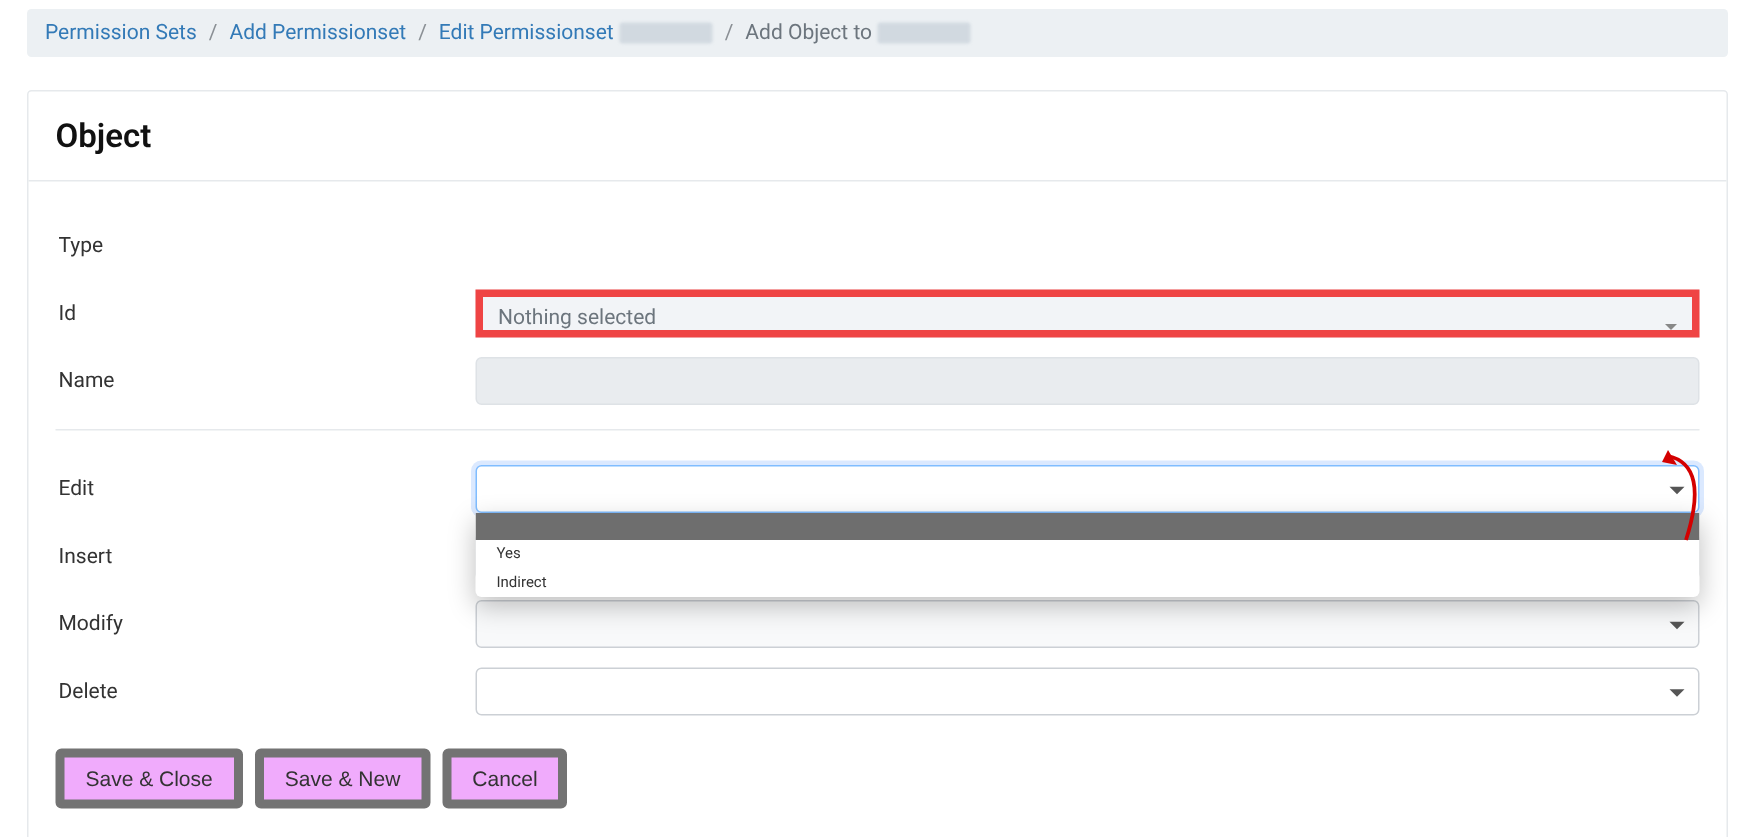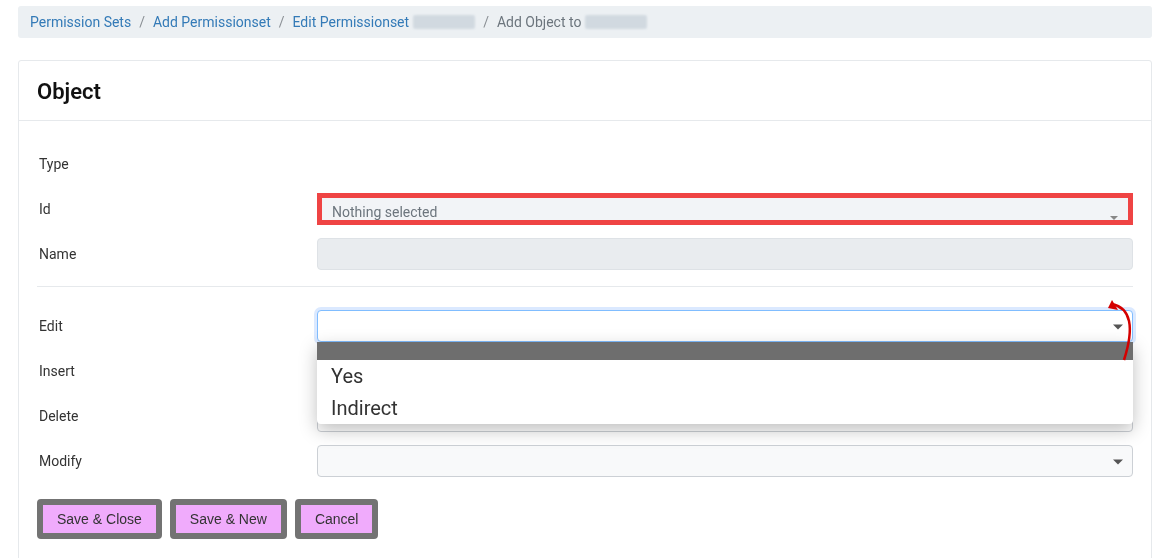--- a/index.html
+++ b/index.html
@@ -150,21 +150,21 @@
     right: 0;
     top: 100%;
     z-index: 10;
     box-shadow: 0 6px 18px rgba(0,0,0,0.25);
     border-radius: 0 0 4px 4px;
     background: #fff;
     overflow: hidden;
   }
   .dropdown-panel .opt {
     padding: 4px 14px;
-    font-size: 20px;
+    font-size: 10px;
     cursor: pointer;
   }
   .dropdown-panel .opt-blank {
     background: #6e6e6e;
     height: 18px;
   }
   
   .btn-row { display: flex; gap: 8px; margin-top: 16px; }
   .btn {
     border: 6px solid #737373;
@@ -249,32 +249,32 @@
     <div class="form-row">
       <div class="form-label">Insert</div>
       <div class="form-control-wrap select-wrap">
         <select class="select-native">
           <option></option>
         </select>
       </div>
     </div>
 
     <div class="form-row">
+      <div class="form-label">Modify</div>
+      <div class="form-control-wrap select-wrap">
+        <select class="select-native" style="background:#f8f9fa;">
+          <option></option>
+        </select>
+      </div>
+    </div>
+
+    <div class="form-row">
       <div class="form-label">Delete</div>
       <div class="form-control-wrap select-wrap">
         <select class="select-native">
-          <option></option>
-        </select>
-      </div>
-    </div>
-
-    <div class="form-row">
-      <div class="form-label">Modify</div>
-      <div class="form-control-wrap select-wrap">
-        <select class="select-native" style="background:#f8f9fa;">
           <option></option>
         </select>
       </div>
     </div>
 
     <div class="btn-row">
       <button class="btn">Save &amp; Close</button>
       <button class="btn">Save &amp; New</button>
       <button class="btn">Cancel</button>
     </div>

